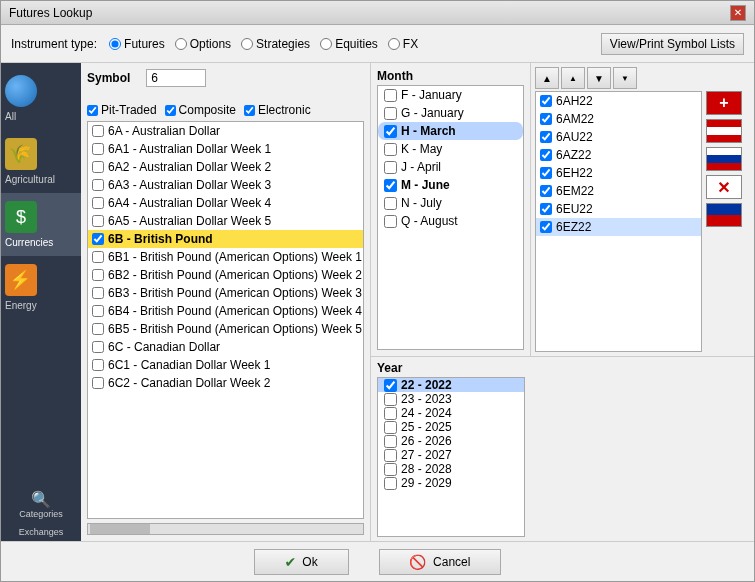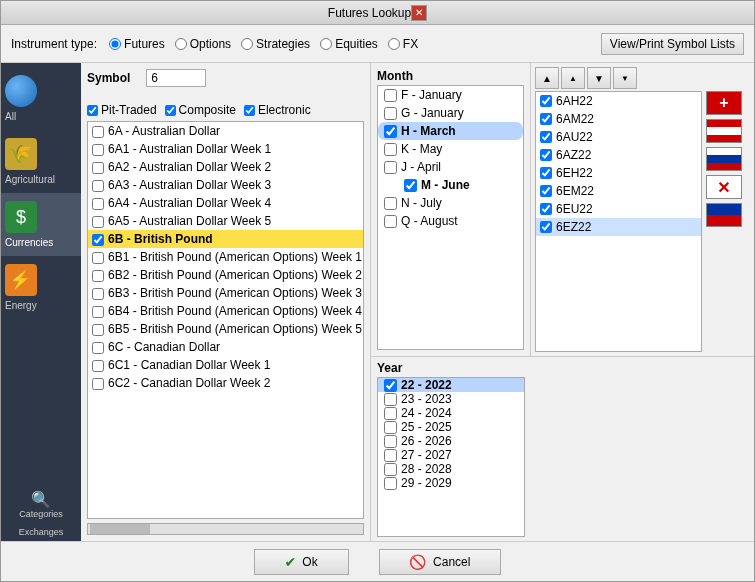--- a/index.html
+++ b/index.html
@@ -1,20 +1,20 @@
 <!DOCTYPE html>
 <html><head>
   <meta charset="utf-8">
   <style>
     * { box-sizing: border-box; margin: 0; padding: 0; font-family: 'Segoe UI', Tahoma, sans-serif; font-size: 12px; }
     body { background: #f0f0f0; width: 755px; height: 582px; overflow: hidden; }
 
     .window { width: 755px; height: 582px; background: #f0f0f0; border: 1px solid #999; display: flex; flex-direction: column; }
 
-    .title-bar { background: linear-gradient(to bottom, #e8e8e8, #d0d0d0); padding: 8px 8px; display: flex; align-items: center; justify-content: center; border-bottom: 1px solid #aaa; height: 24px; }
+    .title-bar { background: linear-gradient(to bottom, #e8e8e8, #d0d0d0); padding: 8px 8px; display: flex; align-items: center; justify-content: space-between; border-bottom: 1px solid #aaa; height: 24px; }
     .title-bar-text { font-size: 12px; color: #000; }
     .close-btn { width: 16px; height: 16px; background: #c0392b; border: 1px solid #999; display: flex; align-items: center; justify-content: center; cursor: pointer; font-size: 10px; color: #fff; }
 
     .toolbar { background: #f0f0f0; padding: 6px 10px; display: flex; align-items: center; gap: 12px; border-bottom: 1px solid #ccc; height: 38px; }
     .instrument-label { font-size: 12px; }
     .radio-group { display: flex; align-items: center; gap: 10px; }
     .radio-item { display: flex; align-items: center; gap: 3px; cursor: pointer; }
     .radio-item input[type=radio] { width: 12px; height: 12px; }
     .view-btn { margin-left: auto; padding: 3px 8px; background: linear-gradient(to bottom, #f5f5f5, #ddd); border: 1px solid #aaa; cursor: pointer; font-size: 12px; }
 
@@ -31,29 +31,29 @@
     .sidebar-small-label { font-size: 9px; }
 
     
     .symbol-panel { width: 290px; padding: 6px; display: flex; flex-direction: column; gap: 4px; border-right: 1px solid #ccc; }
     .symbol-header { display: flex; align-items: center; gap: 16px; margin-bottom: 12px; }
     .symbol-label { font-weight: bold; }
     .symbol-input { border: 1px solid #aaa; padding: 1px 4px; width: 60px; font-size: 12px; }
     .checkbox-row { display: flex; gap: 8px; align-items: center; }
     .cb-item { display: flex; align-items: center; gap: 3px; }
     .symbol-list { flex: 1; border: 1px solid #aaa; background: #fff; overflow-y: auto; }
-    .list-item { display: flex; align-items: flex-end; gap: 4px; padding: 2px 4px; cursor: pointer; white-space: nowrap; }
+    .list-item { display: flex; align-items: center; gap: 4px; padding: 2px 4px; cursor: pointer; white-space: nowrap; }
     .list-item.checked-selected { background: #fde047; font-weight: bold; }
     .list-item input[type=checkbox] { width: 12px; height: 12px; }
     .symbol-list-container { display: flex; flex: 1; overflow: hidden; }
     .horiz-scroll { height: 14px; background: #e0e0e0; display: flex; align-items: center; }
     .panel-title { font-weight: bold; margin-bottom: 2px; }
     .month-list { flex: 1; border: 1px solid #aaa; background: #fff; overflow-y: auto; }
     .month-item { display: flex; align-items: center; gap: 4px; padding: 2px 6px; cursor: pointer; }
-    .month-item.checked { font-weight: bold; margin-left: 20px; }
+    .month-item.checked { font-weight: bold; }
     .month-item.selected-checked { background: #b8d4ff; font-weight: bold; }
     .sort-btn { width: 24px; height: 22px; border: 1px solid #aaa; background: linear-gradient(to bottom, #f5f5f5, #ddd); cursor: pointer; display: flex; align-items: center; justify-content: center; font-size: 10px; }
     .symbol-result-list { flex: 1; border: 1px solid #aaa; background: #fff; overflow-y: auto; }
     .result-item { display: flex; align-items: center; gap: 4px; padding: 2px 4px; cursor: pointer; }
     .result-item.selected { background: #cce0ff; }
     .result-item input[type=checkbox] { width: 12px; height: 12px; }
     .year-list { flex: 1; border: 1px solid #aaa; background: #fff; overflow-y: auto; margin: 0 0; }
     .year-item { display: flex; align-items: center; gap: 4px; padding: 0 6px; cursor: pointer; }
     .year-item.checked { font-weight: bold; background: #b8d4ff; }
 

